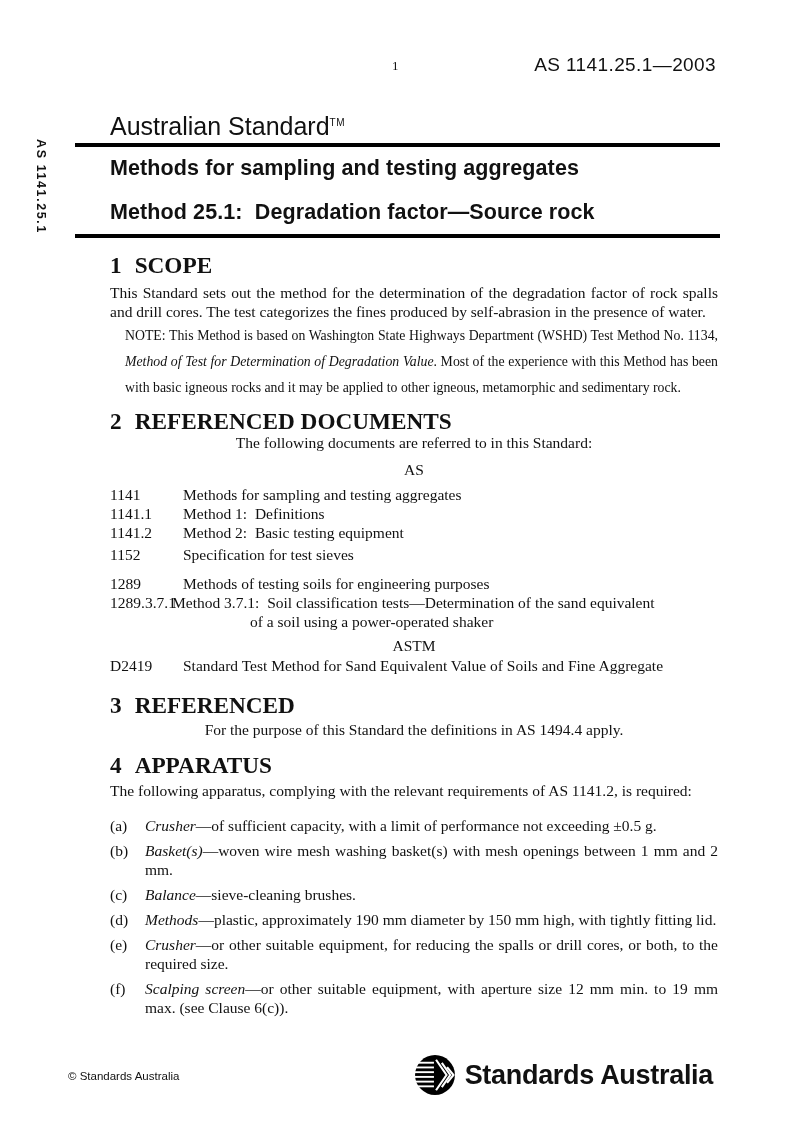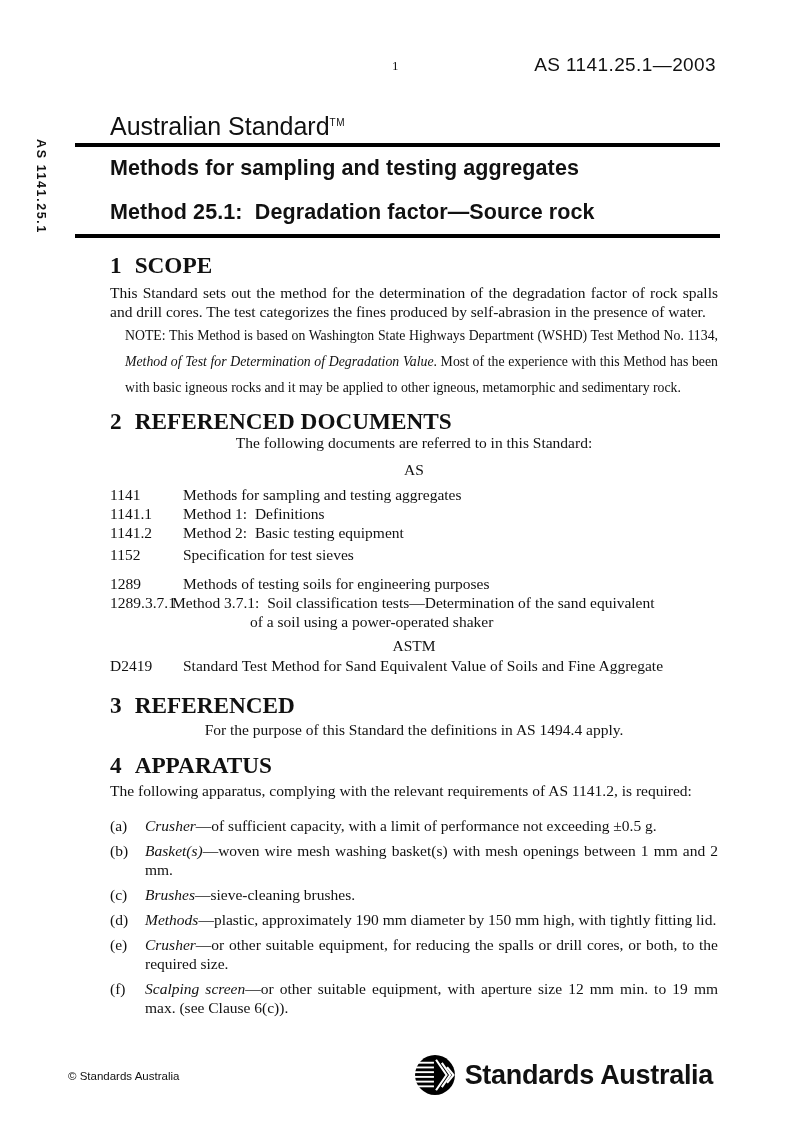--- a/index.html
+++ b/index.html
@@ -152,21 +152,21 @@
     <div class="app-item">
       <span class="app-label">(a)</span>
       <span class="app-text"><span class="app-term">Crusher</span><span>—of sufficient capacity, with a limit of performance not exceeding ±0.5 g.</span></span>
     </div>
     <div class="app-item">
       <span class="app-label">(b)</span>
       <span class="app-text"><span class="app-term">Basket(s)</span><span>—woven wire mesh washing basket(s) with mesh openings between 1 mm and 2 mm.</span></span>
     </div>
     <div class="app-item">
       <span class="app-label">(c)</span>
-      <span class="app-text"><span class="app-term">Brushes</span><span>—sieve-cleaning brushes.</span></span>
+      <span class="app-text"><span class="app-term">Balance</span><span>—sieve-cleaning brushes.</span></span>
     </div>
     <div class="app-item">
       <span class="app-label">(d)</span>
       <span class="app-text"><span class="app-term">Methods</span><span>—plastic, approximately 190 mm diameter by 150 mm high, with tightly fitting lid.</span></span>
     </div>
     <div class="app-item">
       <span class="app-label">(e)</span>
       <span class="app-text"><span class="app-term">Crusher</span><span>—or other suitable equipment, for reducing the spalls or drill cores, or both, to the required size.</span></span>
     </div>
     <div class="app-item">

